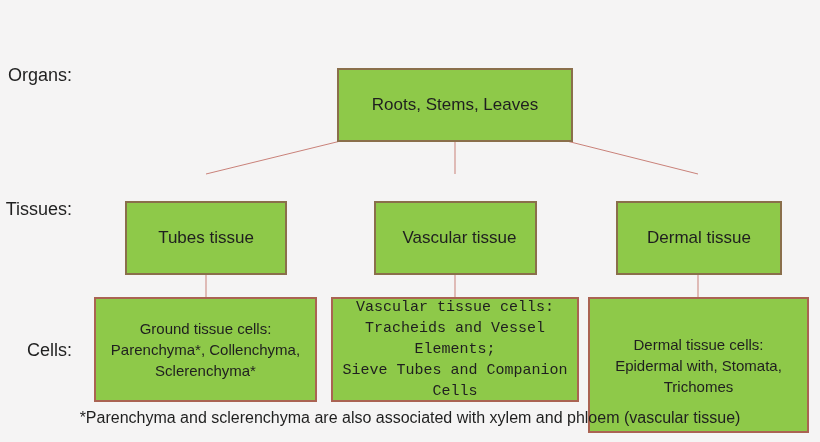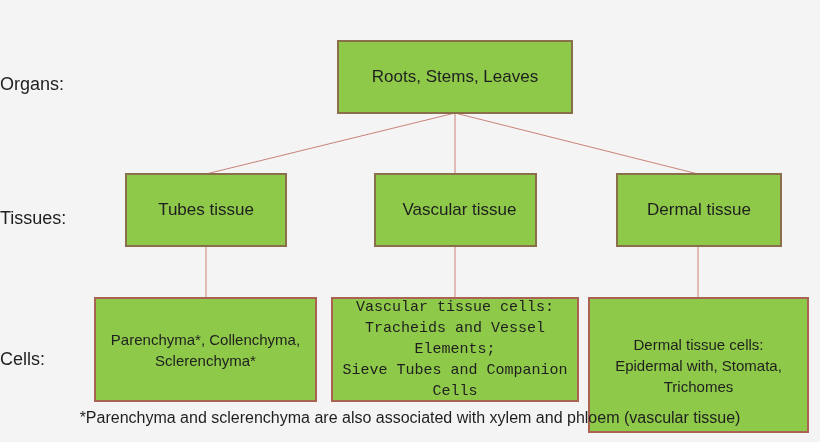--- a/index.html
+++ b/index.html
@@ -29,31 +29,31 @@
     background: var(--fill);
     border: 2px solid var(--border);
     display: flex;
     flex-direction: column;
     align-items: center;
     justify-content: center;
     text-align: center;
     z-index: 1;
     color: var(--text);
   }
-  .gbox.single { font-size: 17px; }
+  .gbox.single { font-size: 17px; margin-top: 28px; }
   .gbox.cells { border-color: var(--cells-border); font-size: 15px; line-height: 1.4; }
   .rowlabel {
     position: absolute;
     left: 0;
     width: 72px;
+    text-align: right;
     font-size: 18px;
     line-height: 1;
     color: var(--text);
     z-index: 1;
-    margin-top: 9px;
   }
   #organ-box    { left: 337px; top: 40px;  width: 236px; height: 74px; }
   #tissue-box-0 { left: 125px; top: 173px; width: 162px; height: 74px; }
   #tissue-box-1 { left: 374px; top: 173px; width: 163px; height: 74px; padding-left: 8px; }
   #tissue-box-2 { left: 616px; top: 173px; width: 166px; height: 74px; }
   #cell-box-0   { left: 94px;  top: 297px; width: 223px; height: 105px; }
   #cell-box-1   { left: 331px; top: 297px; width: 248px; height: 105px; font-family: Liberation Mono, monospace; }
   #cell-box-2   { left: 588px; top: 297px; width: 221px; height: 136px; }
   #label-organs  { top: 66px; }
   #label-tissues { top: 200px; }
@@ -94,20 +94,21 @@
     <span>Tubes tissue</span>
   </div>
   <div class="gbox single" id="tissue-box-1">
     <span>Vascular tissue</span>
   </div>
   <div class="gbox single" id="tissue-box-2">
     <span>Dermal tissue</span>
   </div>
 
   <div class="gbox cells" id="cell-box-0">
+    <span>Ground tissue cells:</span>
     <span>Parenchyma*, Collenchyma,</span>
     <span>Sclerenchyma*</span>
   </div>
   <div class="gbox cells" id="cell-box-1">
     <span>Vascular tissue cells:</span>
     <span>Tracheids and Vessel Elements;</span>
     <span>Sieve Tubes and Companion Cells</span>
   </div>
   <div class="gbox cells" id="cell-box-2">
     <span>Dermal tissue cells:</span>

